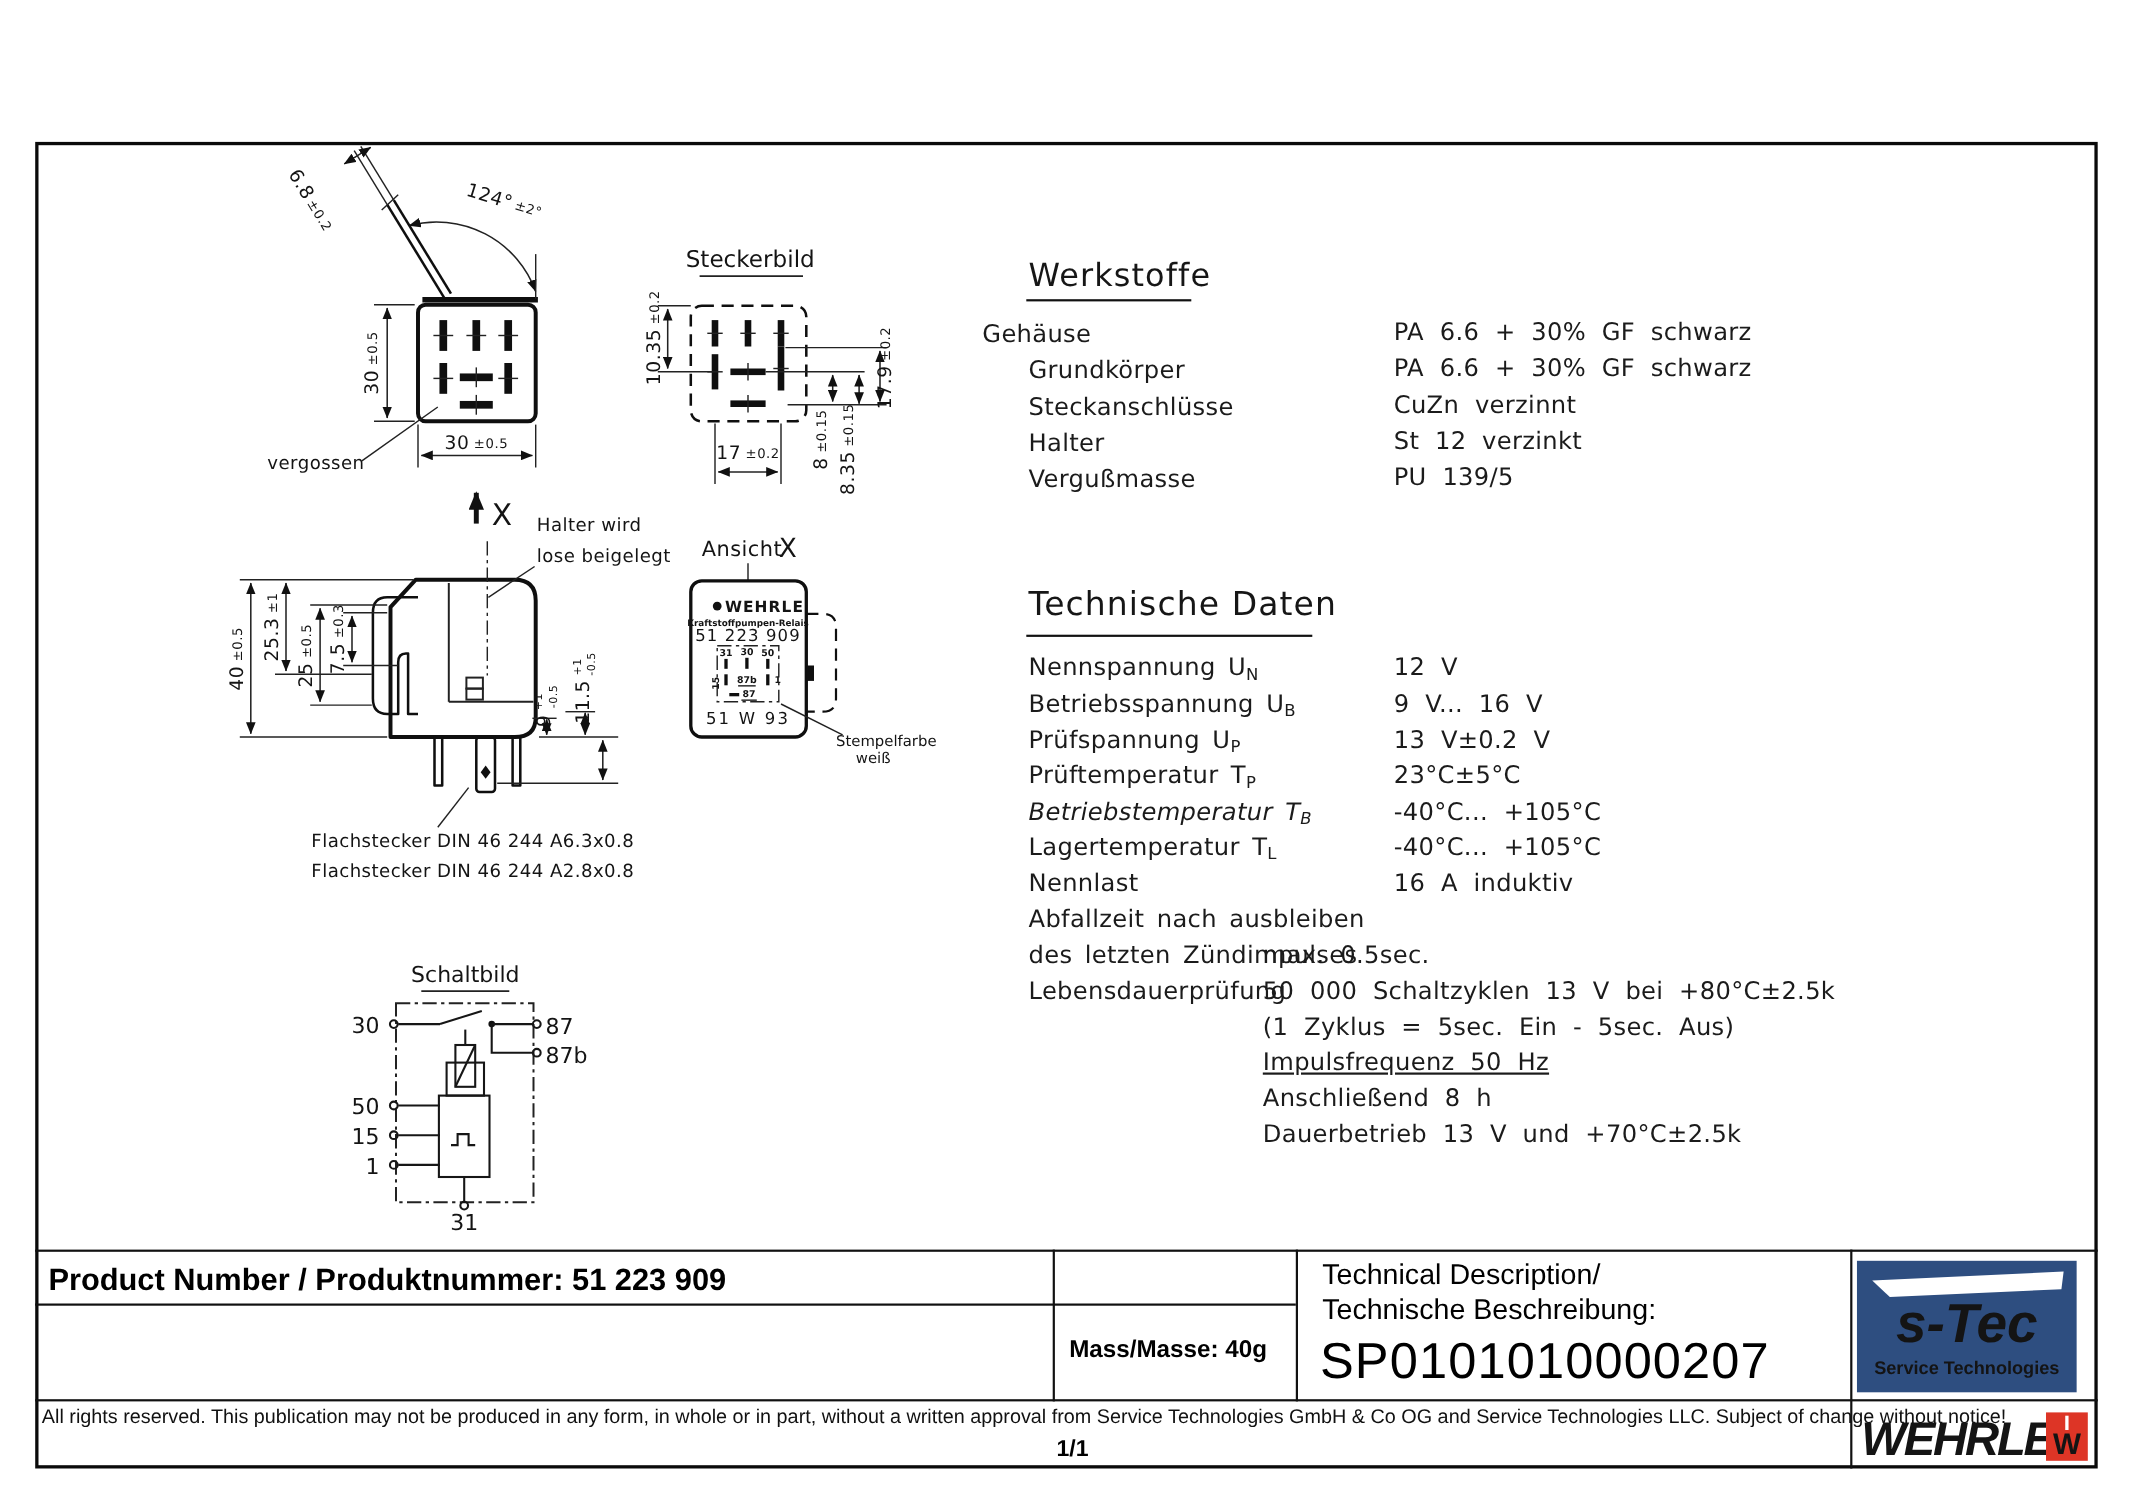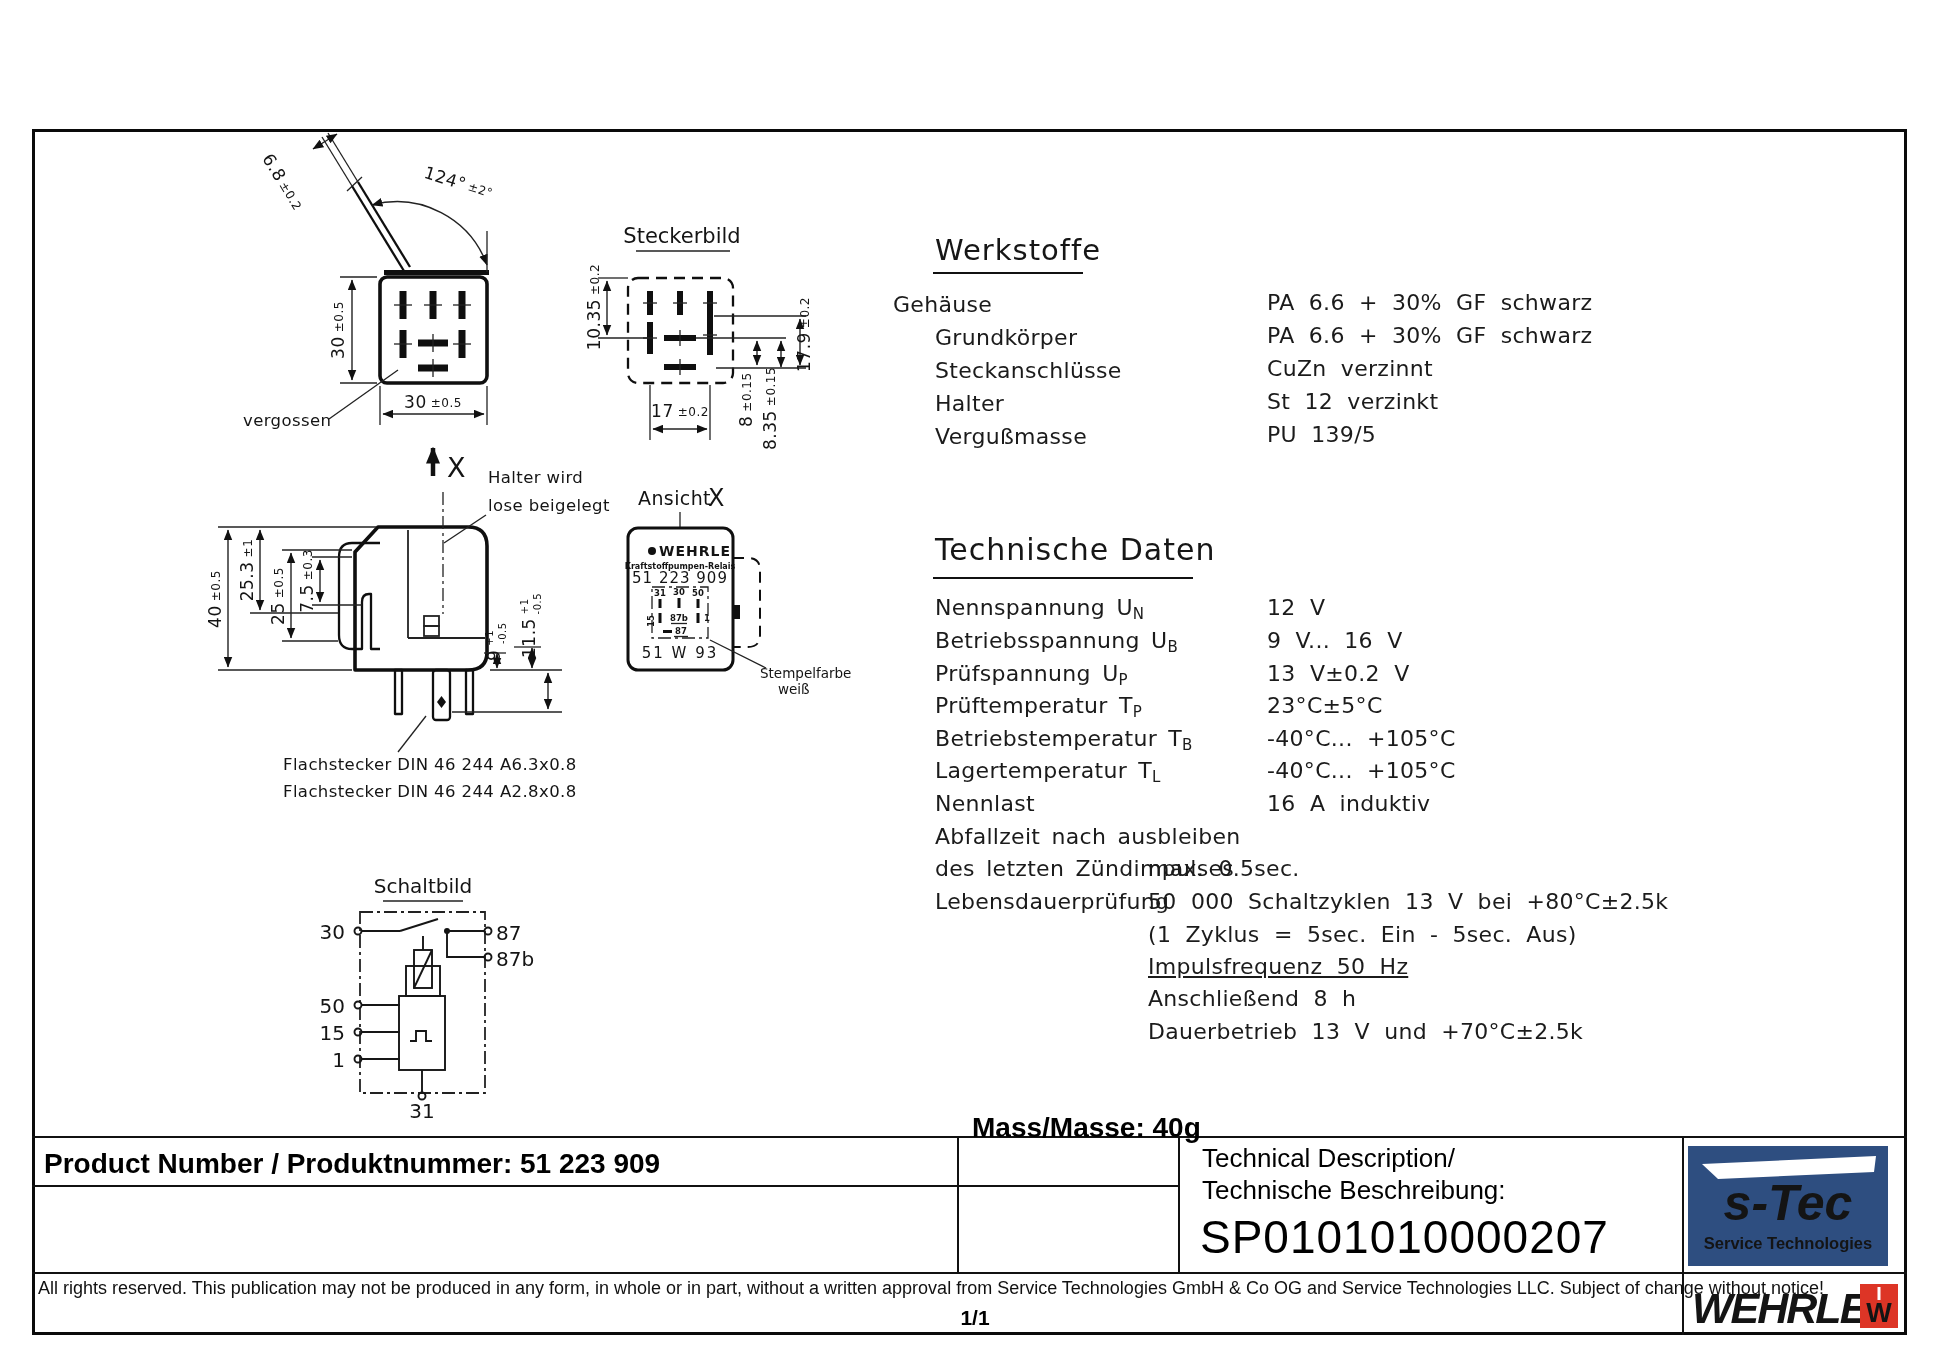--- a/index.html
+++ b/index.html
@@ -339,38 +339,38 @@
   <div class="ln" style="left:933px;top:577px;width:260px;height:2px;"></div>
 
   <div class="abs lbl" style="left:935px;top:595px;"><span>Nennspannung U</span><span class="sub">N</span></div>
   <div class="abs val" style="left:1267px;top:595px;">12 V</div>
   <div class="abs lbl" style="left:935px;top:628px;"><span>Betriebsspannung U</span><span class="sub">B</span></div>
   <div class="abs val" style="left:1267px;top:628px;">9 V... 16 V</div>
   <div class="abs lbl" style="left:935px;top:661px;"><span>Prüfspannung U</span><span class="sub">P</span></div>
   <div class="abs val" style="left:1267px;top:661px;">13 V±0.2 V</div>
   <div class="abs lbl" style="left:935px;top:693px;"><span>Prüftemperatur T</span><span class="sub">P</span></div>
   <div class="abs val" style="left:1267px;top:693px;">23°C±5°C</div>
-  <div class="abs lbl" style="left:935px;top:726px;"><span>Betriebstemperatur T</span><span class="sub">B</span></div>
+  <div class="abs lbl" style="left:935px;top:726px;font-style:italic;"><span>Betriebstemperatur T</span><span class="sub">B</span></div>
   <div class="abs val" style="left:1267px;top:726px;">-40°C... +105°C</div>
   <div class="abs lbl" style="left:935px;top:758px;"><span>Lagertemperatur T</span><span class="sub">L</span></div>
   <div class="abs val" style="left:1267px;top:758px;">-40°C... +105°C</div>
   <div class="abs lbl" style="left:935px;top:791px;"><span>Nennlast</span></div>
   <div class="abs val" style="left:1267px;top:791px;">16 A induktiv</div>
   <div class="abs lbl" style="left:935px;top:824px;"><span>Abfallzeit nach ausbleiben</span></div>
   <div class="abs lbl" style="left:935px;top:856px;"><span>des letzten Zündimpulses</span></div>
   <div class="abs val" style="left:1148px;top:856px;">max. 0.5sec.</div>
   <div class="abs lbl" style="left:935px;top:889px;"><span>Lebensdauerprüfung</span></div>
   <div class="abs val" style="left:1148px;top:889px;">50 000 Schaltzyklen 13 V bei +80°C±2.5k</div>
   <div class="abs val" style="left:1148px;top:922px;">(1 Zyklus = 5sec. Ein - 5sec. Aus)</div>
   <div class="abs val" style="left:1148px;top:954px;text-decoration:underline;">Impulsfrequenz 50 Hz</div>
   <div class="abs val" style="left:1148px;top:986px;">Anschließend 8 h</div>
   <div class="abs val" style="left:1148px;top:1019px;">Dauerbetrieb 13 V und +70°C±2.5k</div>
 
   <div class="abs tb tb-bold" style="left:44px;top:1148px;font-size:28px;">Product Number / Produktnummer: 51 223 909</div>
-  <div class="abs tb tb-bold" style="left:972px;top:1112px;font-size:28px;">Mass/Masse: 40g</div>
+  <div class="abs tb tb-bold" style="left:972px;top:1214px;font-size:22px;">Mass/Masse: 40g</div>
   <div class="abs tb" style="left:1202px;top:1143px;font-size:26px;">Technical Description/</div>
   <div class="abs tb" style="left:1202px;top:1175px;font-size:26px;">Technische Beschreibung:</div>
   <div class="abs tb" style="left:1200px;top:1210px;font-size:46px;letter-spacing:1px;">SP0101010000207</div>
 
   <svg class="abs" style="left:1688px;top:1146px;" width="200" height="120" viewBox="0 0 200 120">
     <rect x="0" y="0" width="200" height="120" fill="#2e4e80"></rect>
     <polygon points="14,18 188,10 186,26 30,33" fill="#fff"></polygon>
     <text x="100" y="74" text-anchor="middle" fill="#fff" style="font-family:'Liberation Sans',sans-serif;font-size:50px;font-weight:bold;font-style:italic;">s-Tec</text>
     <text x="100" y="103" text-anchor="middle" fill="#fff" style="font-family:'Liberation Sans',sans-serif;font-size:16.5px;font-weight:bold;">Service Technologies</text>
   </svg>

